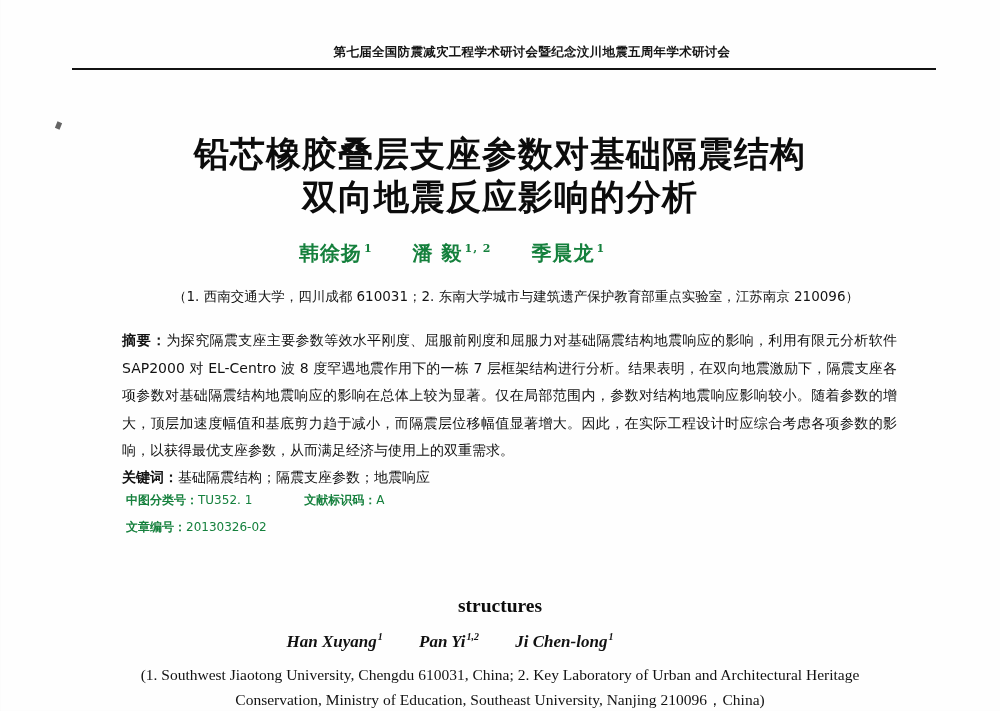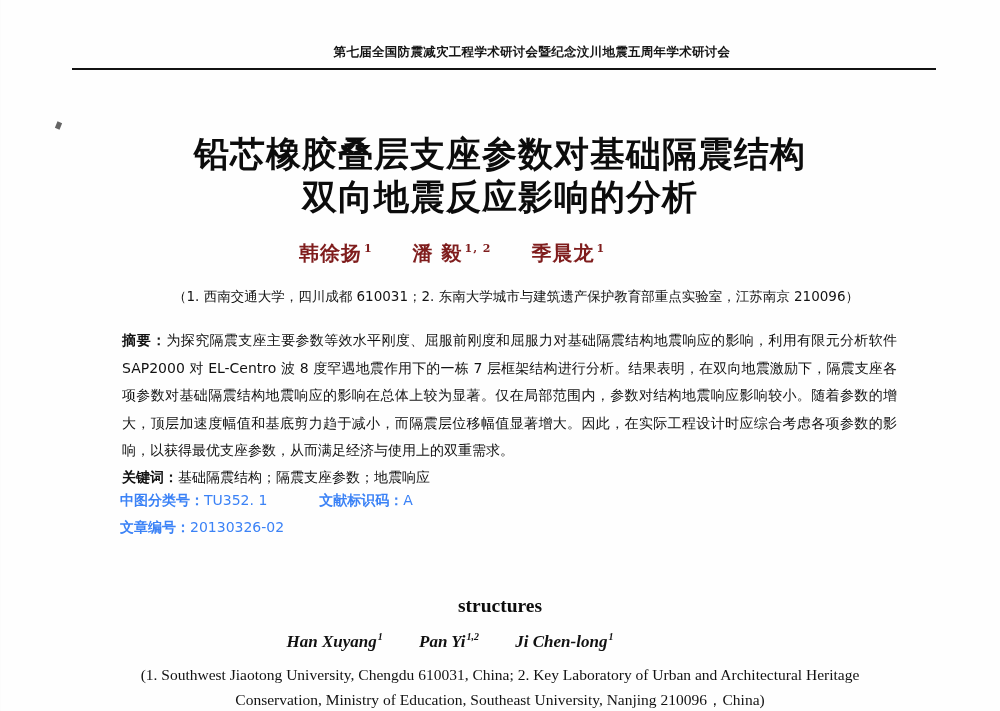--- a/index.html
+++ b/index.html
@@ -71,21 +71,21 @@
   .cn-authors {
     position: absolute;
     top: 240px;
     left: 0;
     width: 904px;
     text-align: center;
     font-family: "DejaVu Serif", "Liberation Serif", serif;
     font-weight: 700;
     font-size: 20px;
     letter-spacing: 1px;
-    color: #7f1d1d;
+    color: #15803d;
   }
   .cn-authors .au { margin: 0 16px; }
   .cn-authors .sup {
     font-size: 11px;
     vertical-align: super;
     font-weight: 600;
     margin-left: 2px;
   }
 
   
@@ -127,25 +127,25 @@
     width: 775px;
     font-family: "DejaVu Sans", "Liberation Sans", sans-serif;
     font-size: 14px;
     line-height: 26px;
     color: #111;
   }
   .keywords .lead { font-weight: 700; }
 
   .meta-row {
     position: absolute;
-    left: 120px;
+    left: 126px;
     width: 775px;
     font-family: "DejaVu Sans", "Liberation Sans", sans-serif;
-    font-size: 14px;
-    color: #3b82f6;
+    font-size: 12px;
+    color: #15803d;
   }
   .meta-row.r1 { top: 492px; }
   .meta-row.r2 { top: 519px; }
   .meta-row .lead { font-weight: 700; }
   .meta-row .spacer { display: inline-block; width: 52px; }
 
   
   .en-title {
     position: absolute;
     left: 0;

